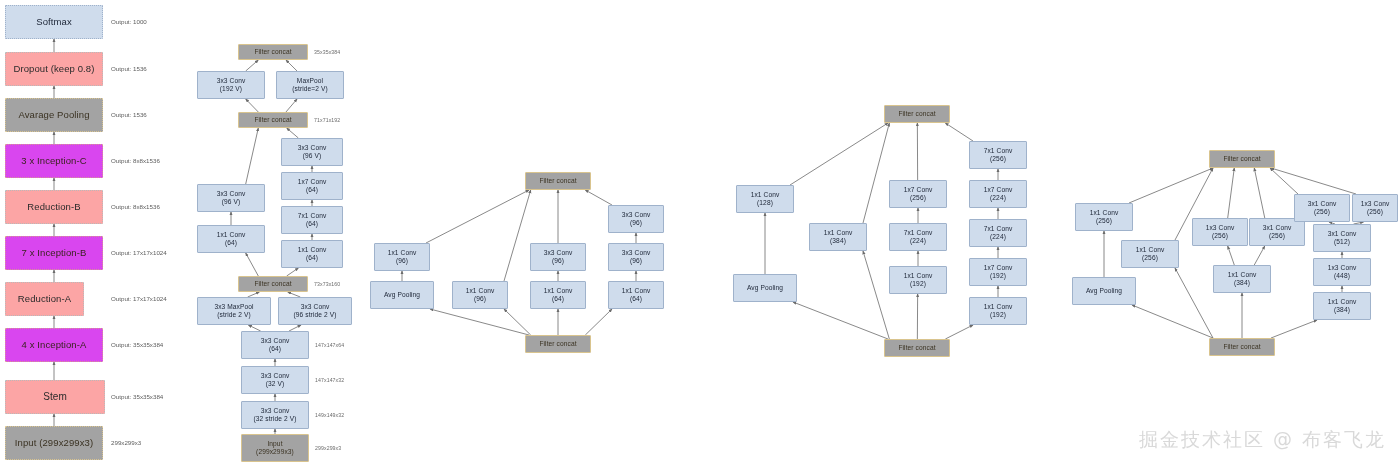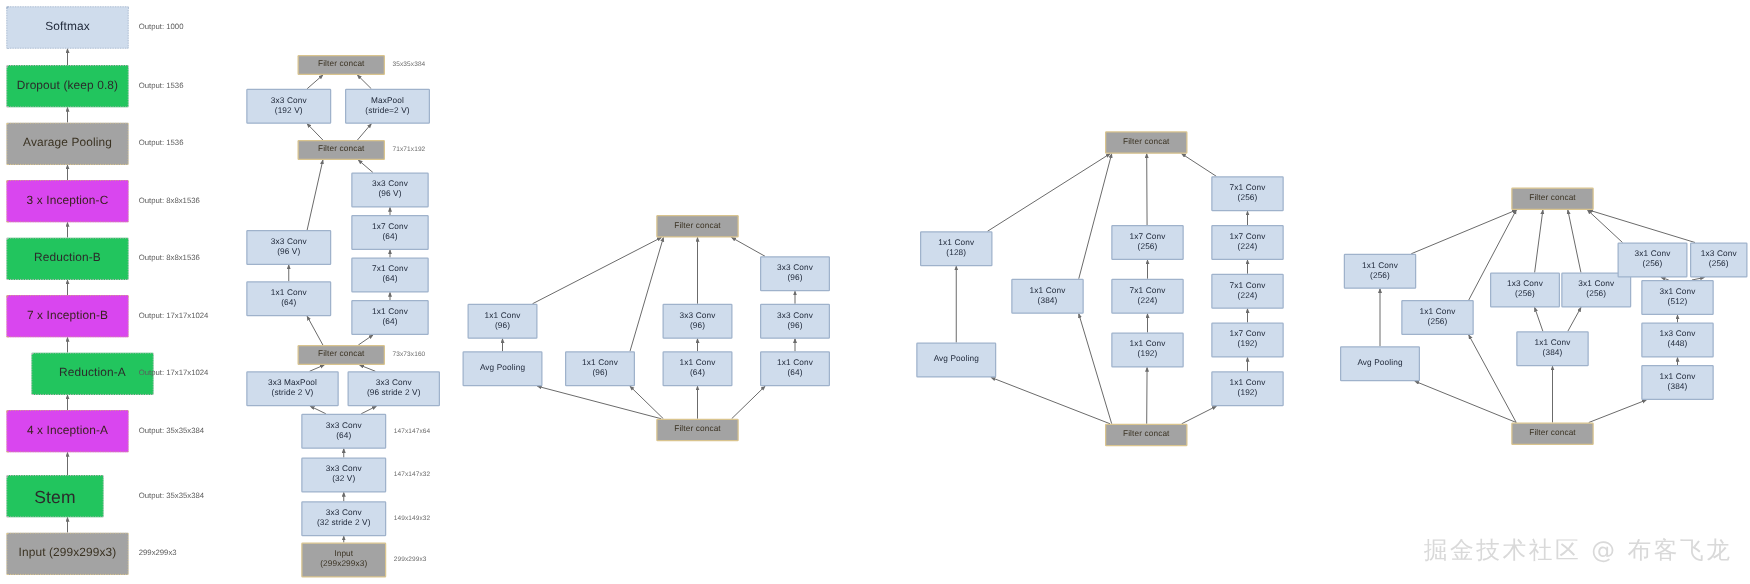--- a/index.html
+++ b/index.html
@@ -17,21 +17,21 @@
     display:flex;align-items:center;justify-content:center;
     text-align:center;
     line-height:1.15;
     border:1px solid #9aa7bd;
     border-radius:1px;
     white-space:pre-line;
     letter-spacing:0.1px;
   }
   .blue   {background:#cfdcec;border-color:#9fb2cb;color:#20293a;}
   .cream  {background:#a3a3a3;border-color:#d9c48e;color:#3a3222;}
-  .grey   {background:#22c55e;border-color:#b9b9b9;color:#2b2b2b;}
+  .grey   {background:#fca5a5;border-color:#b9b9b9;color:#2b2b2b;}
   .salmon {background:#d946ef;border-color:#d59992;color:#3a2220;}
   .dashed {border-style:dotted;}
   .ann{
     position:absolute;
     font-size:5.2px;
     color:#6b6b6b;
     letter-spacing:0.1px;
     white-space:nowrap;
   }
   .ann-l{
@@ -133,23 +133,23 @@
       <line x1="1298" y1="194" x2="1270" y2="168" stroke="#6b6b6b" stroke-width="0.8" marker-end="url(#arrowhead)"></line>
       <line x1="1356" y1="194" x2="1271" y2="168" stroke="#6b6b6b" stroke-width="0.8" marker-end="url(#arrowhead)"></line>
     </svg>
   <div id="node-layer">
       <div class="node blue dashed" style="left: 5px; top: 5px; width: 98px; height: 34px; font-size: 9.5px;">Softmax</div>
       <div class="node grey dashed" style="left: 5px; top: 52px; width: 98px; height: 34px; font-size: 9.5px;">Dropout (keep 0.8)</div>
       <div class="node cream dashed" style="left: 5px; top: 98px; width: 98px; height: 34px; font-size: 9.5px;">Avarage Pooling</div>
       <div class="node salmon dashed" style="left: 5px; top: 144px; width: 98px; height: 34px; font-size: 9.5px;">3 x Inception-C</div>
       <div class="node grey dashed" style="left: 5px; top: 190px; width: 98px; height: 34px; font-size: 9.5px;">Reduction-B</div>
       <div class="node salmon dashed" style="left: 5px; top: 236px; width: 98px; height: 34px; font-size: 9.5px;">7 x Inception-B</div>
-      <div class="node grey dashed" style="left: 5px; top: 282px; width: 98px; height: 34px; font-size: 9.5px; margin-left: 20px;">Reduction-A</div>
+      <div class="node grey dashed" style="left: 5px; top: 282px; width: 79px; height: 34px; font-size: 9.5px;">Reduction-A</div>
       <div class="node salmon dashed" style="left: 5px; top: 328px; width: 98px; height: 34px; font-size: 9.5px;">4 x Inception-A</div>
-      <div class="node grey dashed" style="left: 5px; top: 380px; width: 78px; height: 34px; font-size: 14px;">Stem</div>
+      <div class="node grey dashed" style="left: 5px; top: 380px; width: 100px; height: 34px; font-size: 10px;">Stem</div>
       <div class="node cream dashed" style="left: 5px; top: 426px; width: 98px; height: 34px; font-size: 9.5px;">Input (299x299x3)</div>
       <div class="node cream" style="left: 238px; top: 44px; width: 70px; height: 16px; font-size: 6.6px;">Filter concat</div>
       <div class="node blue" style="left: 197px; top: 71px; width: 68px; height: 28px; font-size: 6.6px;">3x3 Conv
 (192 V)</div>
       <div class="node blue" style="left: 276px; top: 71px; width: 68px; height: 28px; font-size: 6.6px;">MaxPool
 (stride=2 V)</div>
       <div class="node cream" style="left: 238px; top: 112px; width: 70px; height: 16px; font-size: 6.6px;">Filter concat</div>
       <div class="node blue" style="left: 281px; top: 138px; width: 62px; height: 28px; font-size: 6.6px;">3x3 Conv
 (96 V)</div>
       <div class="node blue" style="left: 281px; top: 172px; width: 62px; height: 28px; font-size: 6.6px;">1x7 Conv

